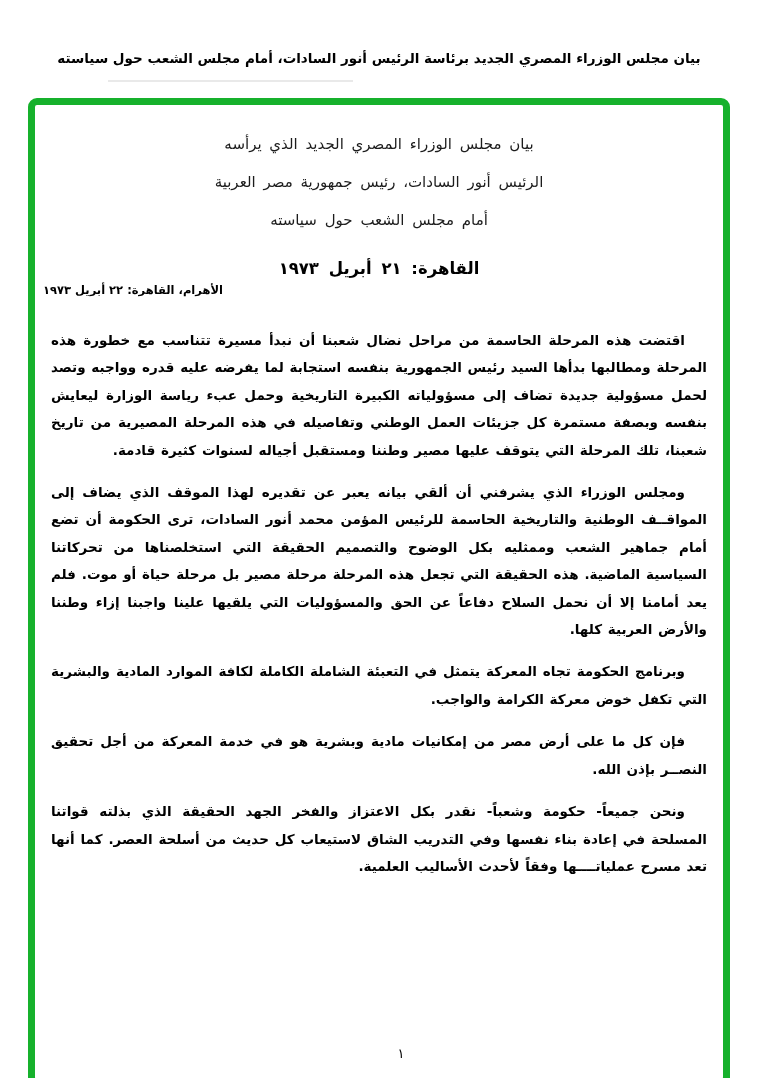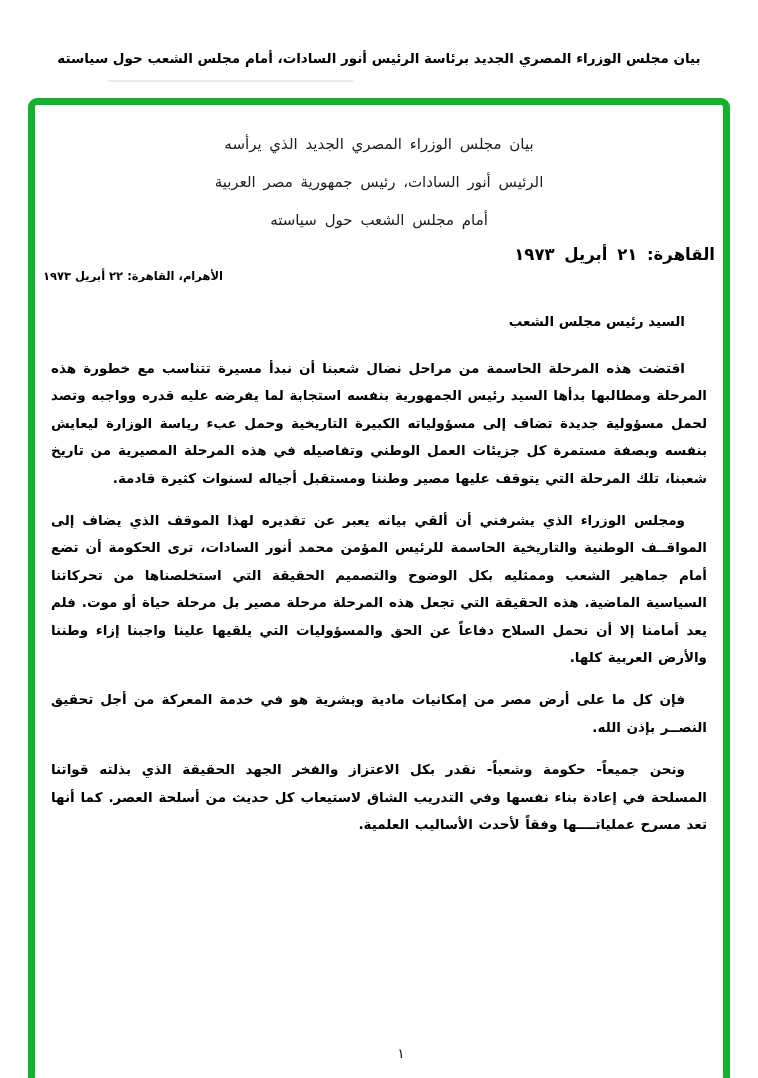--- a/index.html
+++ b/index.html
@@ -47,22 +47,22 @@
   .doc-title {
     text-align: center;
     font-weight: normal;
     font-size: 15px;
     line-height: 38px;
     letter-spacing: 1px;
     word-spacing: 3px;
     color: #1c1c1c;
   }
   .dateline {
-    margin-top: 4px;
-    text-align: right;
+    margin-top: 18px;
+    text-align: center;
     font-weight: bold;
     font-size: 16.5px;
     line-height: 24px;
     word-spacing: 4px;
   }
   .source-line {
     text-align: left;
     font-weight: bold;
     font-size: 11.5px;
     line-height: 18px;
@@ -114,26 +114,26 @@
       <div>بيان مجلس الوزراء المصري الجديد الذي يرأسه</div>
       <div>الرئيس أنور السادات، رئيس جمهورية مصر العربية</div>
       <div>أمام مجلس الشعب حول سياسته</div>
     </div>
 
     <div class="dateline">القاهرة: ٢١ أبريل ١٩٧٣</div>
 
     <div class="source-line">الأهرام، القاهرة: ٢٢ أبريل ١٩٧٣</div>
 
     <div class="salutations">
-      <div class="salutation-line">السيد رئيس مجلس الشعب</div>
     </div>
 
     <div class="body-text">
       <p>اقتضت هذه المرحلة الحاسمة من مراحل نضال شعبنا أن نبدأ مسيرة تتناسب مع خطورة هذه المرحلة ومطالبها بدأها السيد رئيس الجمهورية بنفسه استجابة لما يفرضه عليه قدره وواجبه وتصد لحمل مسؤولية جديدة تضاف إلى مسؤولياته الكبيرة التاريخية وحمل عبء رياسة الوزارة ليعايش بنفسه وبصفة مستمرة كل جزيئات العمل الوطني وتفاصيله في هذه المرحلة المصيرية من تاريخ شعبنا، تلك المرحلة التي يتوقف عليها مصير وطننا ومستقبل أجياله لسنوات كثيرة قادمة.</p>
       <p>ومجلس الوزراء الذي يشرفني أن ألقي بيانه يعبر عن تقديره لهذا الموقف الذي يضاف إلى المواقــف الوطنية والتاريخية الحاسمة للرئيس المؤمن محمد أنور السادات، ترى الحكومة أن تضع أمام جماهير الشعب وممثليه بكل الوضوح والتصميم الحقيقة التي استخلصناها من تحركاتنا السياسية الماضية. هذه الحقيقة التي تجعل هذه المرحلة مرحلة مصير بل مرحلة حياة أو موت. فلم يعد أمامنا إلا أن نحمل السلاح دفاعاً عن الحق والمسؤوليات التي يلقيها علينا واجبنا إزاء وطننا والأرض العربية كلها.</p>
+      <p>وبرنامج الحكومة تجاه المعركة يتمثل في التعبئة الشاملة الكاملة لكافة الموارد المادية والبشرية التي تكفل خوض معركة الكرامة والواجب.</p>
       <p>فإن كل ما على أرض مصر من إمكانيات مادية وبشرية هو في خدمة المعركة من أجل تحقيق النصــر بإذن الله.</p>
       <p>ونحن جميعاً- حكومة وشعباً- نقدر بكل الاعتزاز والفخر الجهد الحقيقة الذي بذلته قواتنا المسلحة في إعادة بناء نفسها وفي التدريب الشاق لاستيعاب كل حديث من أسلحة العصر. كما أنها تعد مسرح عملياتــــها وفقاً لأحدث الأساليب العلمية.</p>
     </div>
 
   </div>
 
   <div class="page-number">١</div>
 
 </div>
 

